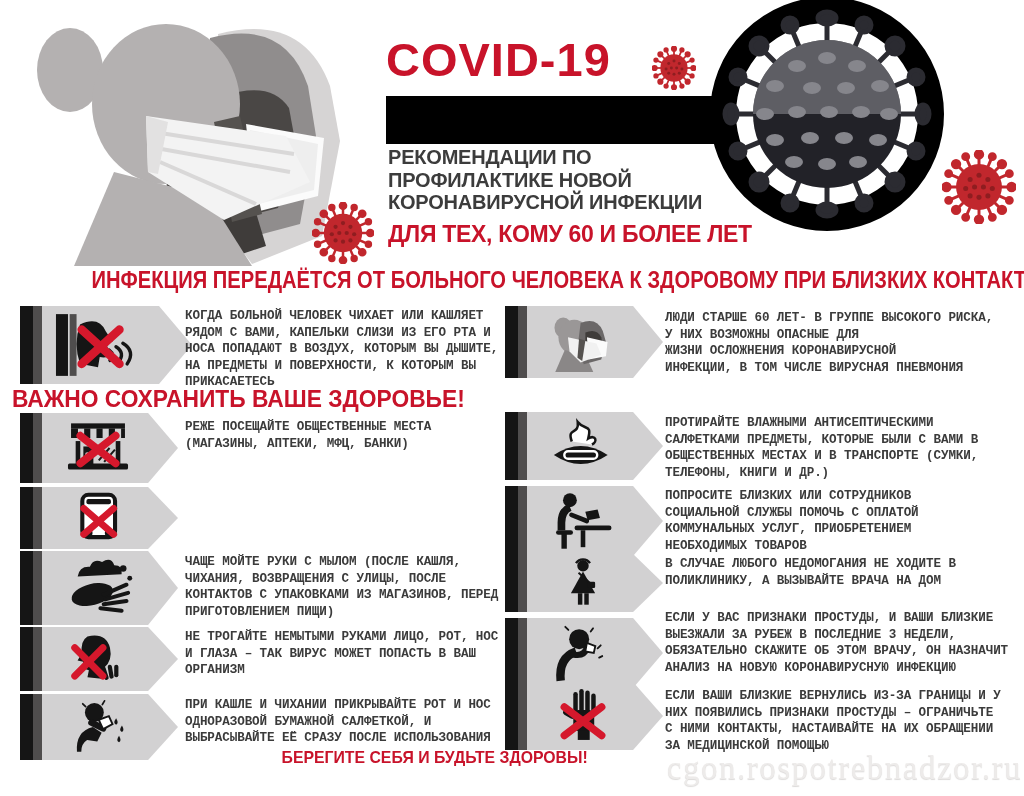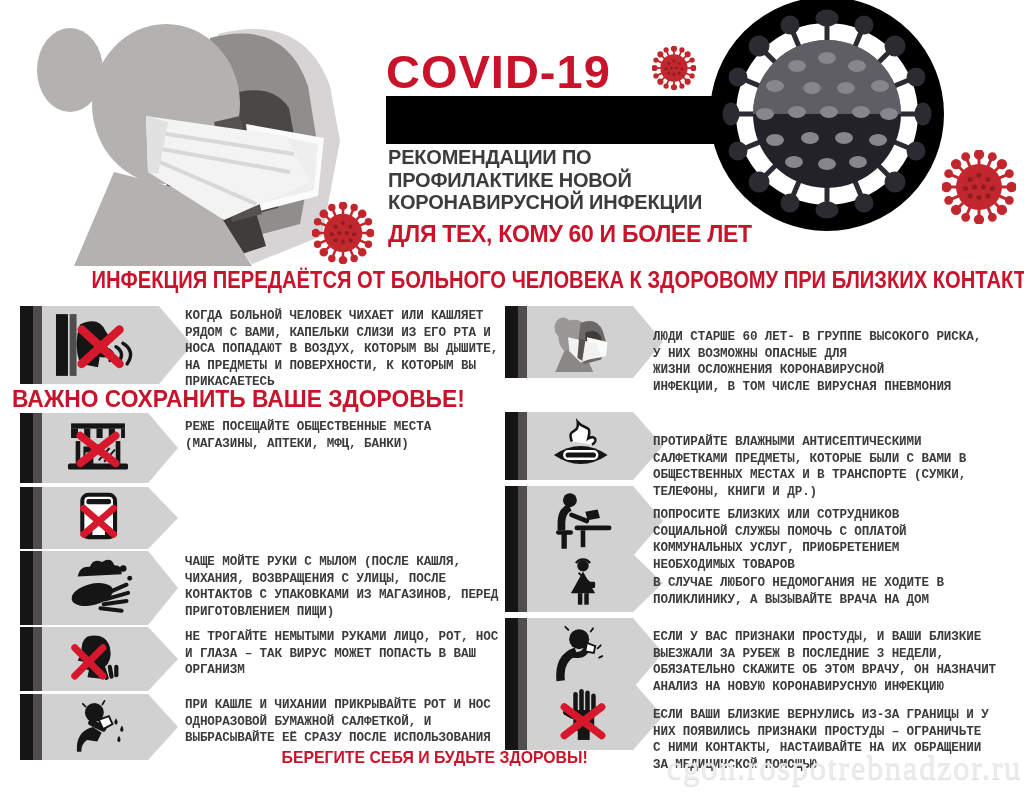--- a/index.html
+++ b/index.html
@@ -41,21 +41,21 @@
   }
   .plate .bar-black{position:absolute;left:0;top:0;width:13px;height:100%;background:var(--ink);}
   .plate .bar-gray{position:absolute;left:13px;top:0;width:9px;height:100%;background:var(--bargray);}
   .plate .arrow{
     position:absolute;left:22px;top:0;right:0;height:100%;background:var(--plate);
     clip-path:polygon(0 0,78% 0,100% 50%,78% 100%,0 100%);
   }
   .icon{position:absolute;left:24px;top:50%;transform:translateY(-50%);width:108px;height:88%;}
   .rowtext{position:absolute;top:0;font-family:Liberation Mono, monospace;}
   .left-col .rowtext{left:165px;width:322px;}
-  .right-col .rowtext{left:148px;width:352px;margin-top:19px;}
+  .right-col .rowtext{left:160px;width:352px;}
   .xmark{stroke:var(--xred);stroke-width:10;stroke-linecap:round;fill:none;}
 </style>
 </head>
 <body>
 
 <div id="poster">
 
   <svg class="abs" style="left:18px;top:4px" width="335" height="262" viewBox="0 0 335 262">
 
     <path d="M200,30 q85,-22 112,52 l10,55 -18,95 -70,28 -30,-40 z" fill="#d6d4d4"></path>
@@ -209,21 +209,21 @@
   <svg class="abs" style="left:652px;top:46px" width="44" height="44" viewBox="0 0 100 100">
       <use href="#redvirus"></use>
     </svg>
   <svg class="abs" style="left:312px;top:202px" width="62" height="62" viewBox="0 0 100 100">
       <use href="#redvirus"></use>
     </svg>
   <svg class="abs" style="left:942px;top:150px" width="74" height="74" viewBox="0 0 100 100">
       <use href="#redvirus"></use>
     </svg>
 
-  <div class="abs covid-title" style="left:386px;top:44px">COVID-19</div>
+  <div class="abs covid-title" style="left:386px;top:32px">COVID-19</div>
   <div class="abs subtitle" style="left:388px;top:146px">РЕКОМЕНДАЦИИ ПО
 ПРОФИЛАКТИКЕ НОВОЙ
 КОРОНАВИРУСНОЙ ИНФЕКЦИИ</div>
   <div class="abs audience" style="left:388px;top:221px">ДЛЯ ТЕХ, КОМУ 60 И БОЛЕЕ ЛЕТ</div>
 
   <div class="abs banner" style="left:0;top:266px">
     <span>ИНФЕКЦИЯ ПЕРЕДАЁТСЯ ОТ БОЛЬНОГО ЧЕЛОВЕКА К ЗДОРОВОМУ ПРИ БЛИЗКИХ КОНТАКТАХ</span>
   </div>
 
   <div class="row left-col" style="left:20px;top:306px;width:490px;height:80px">

